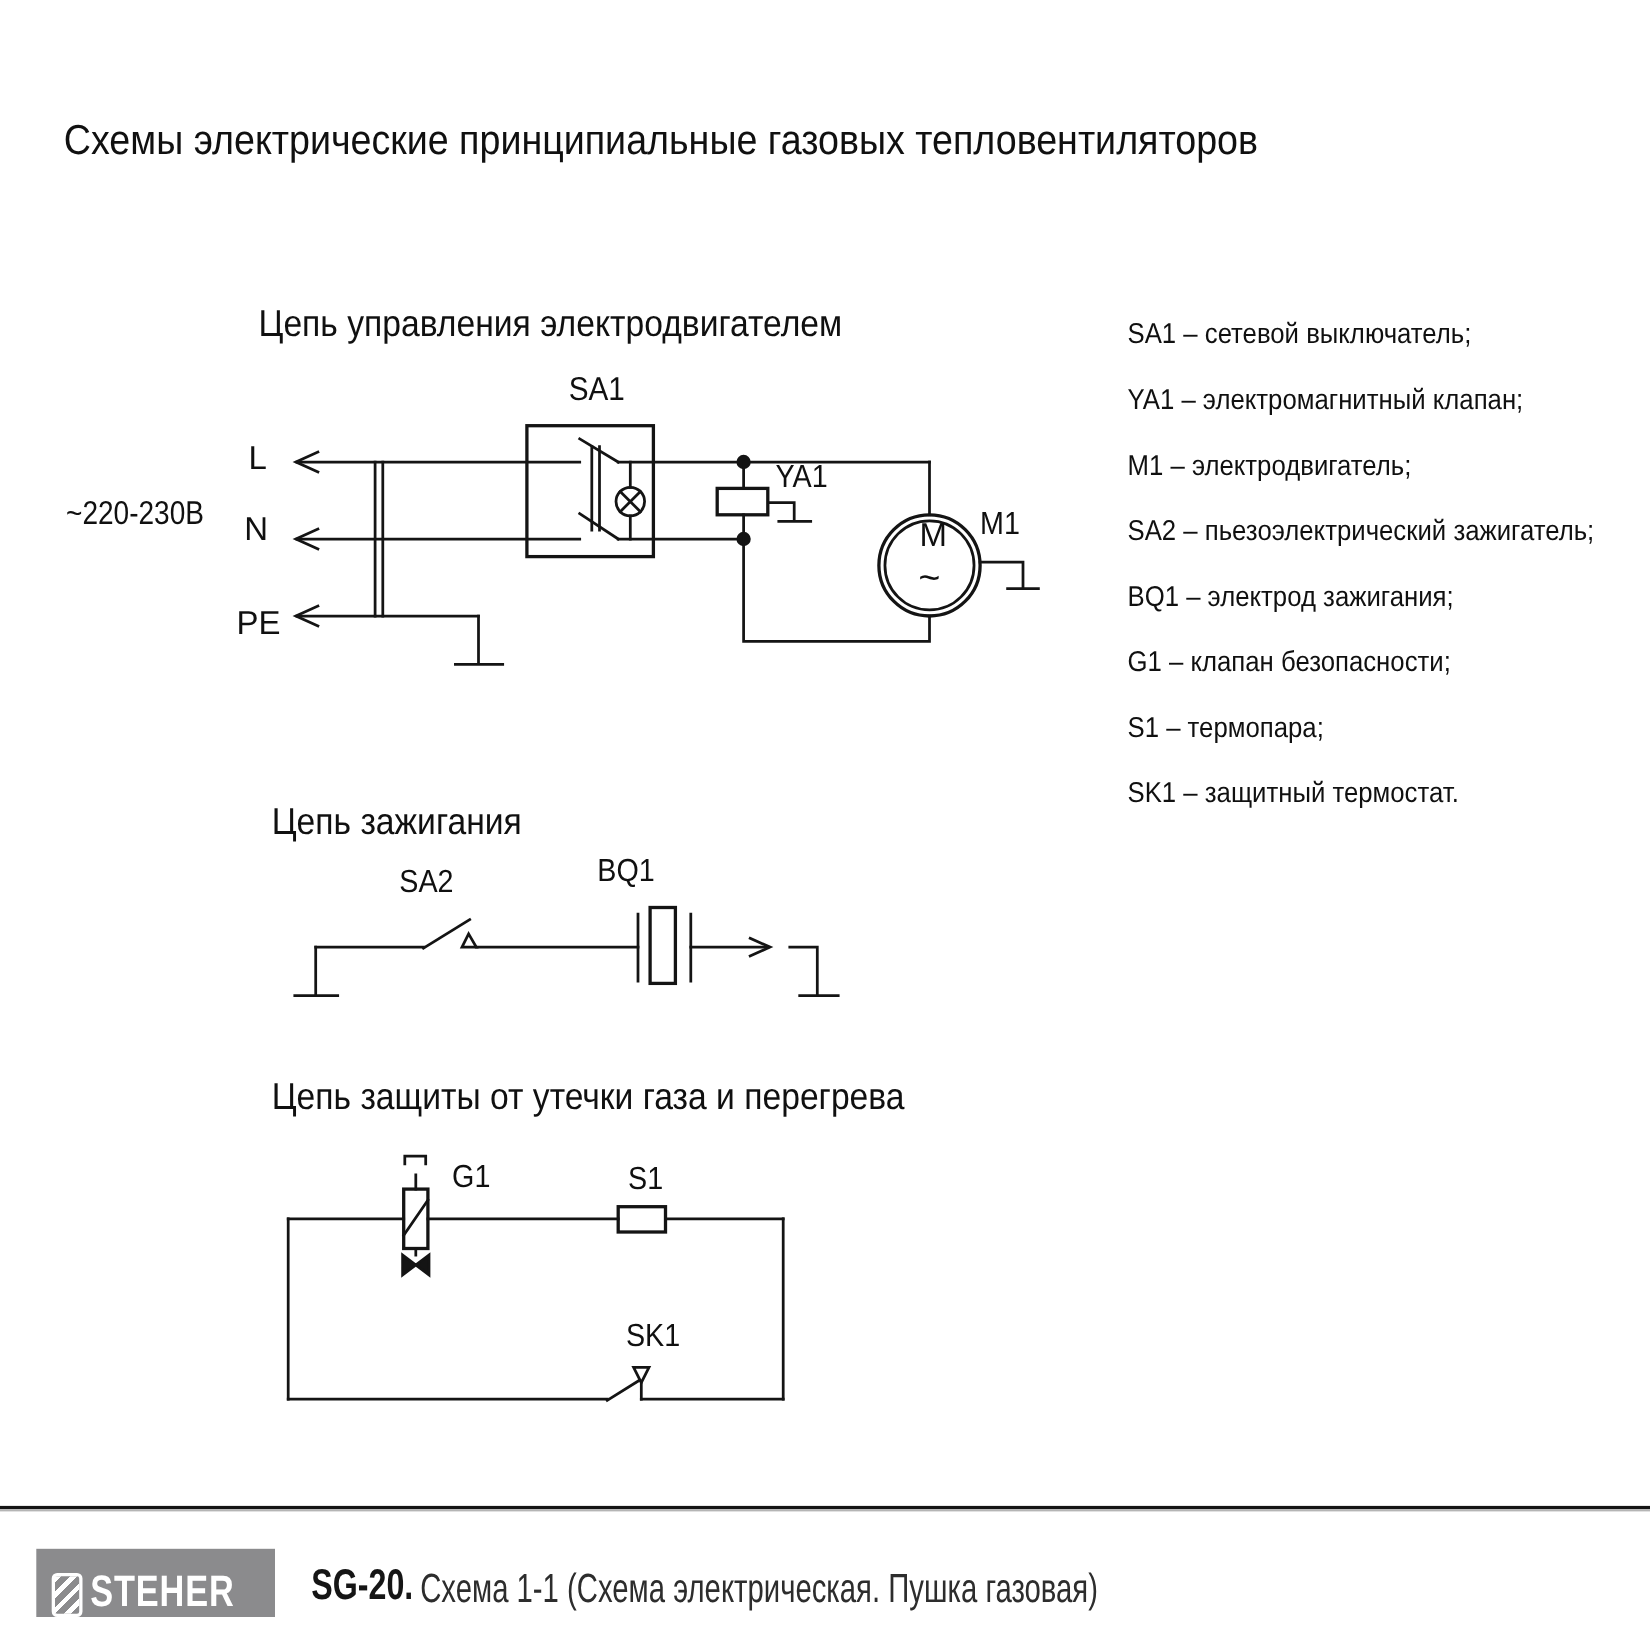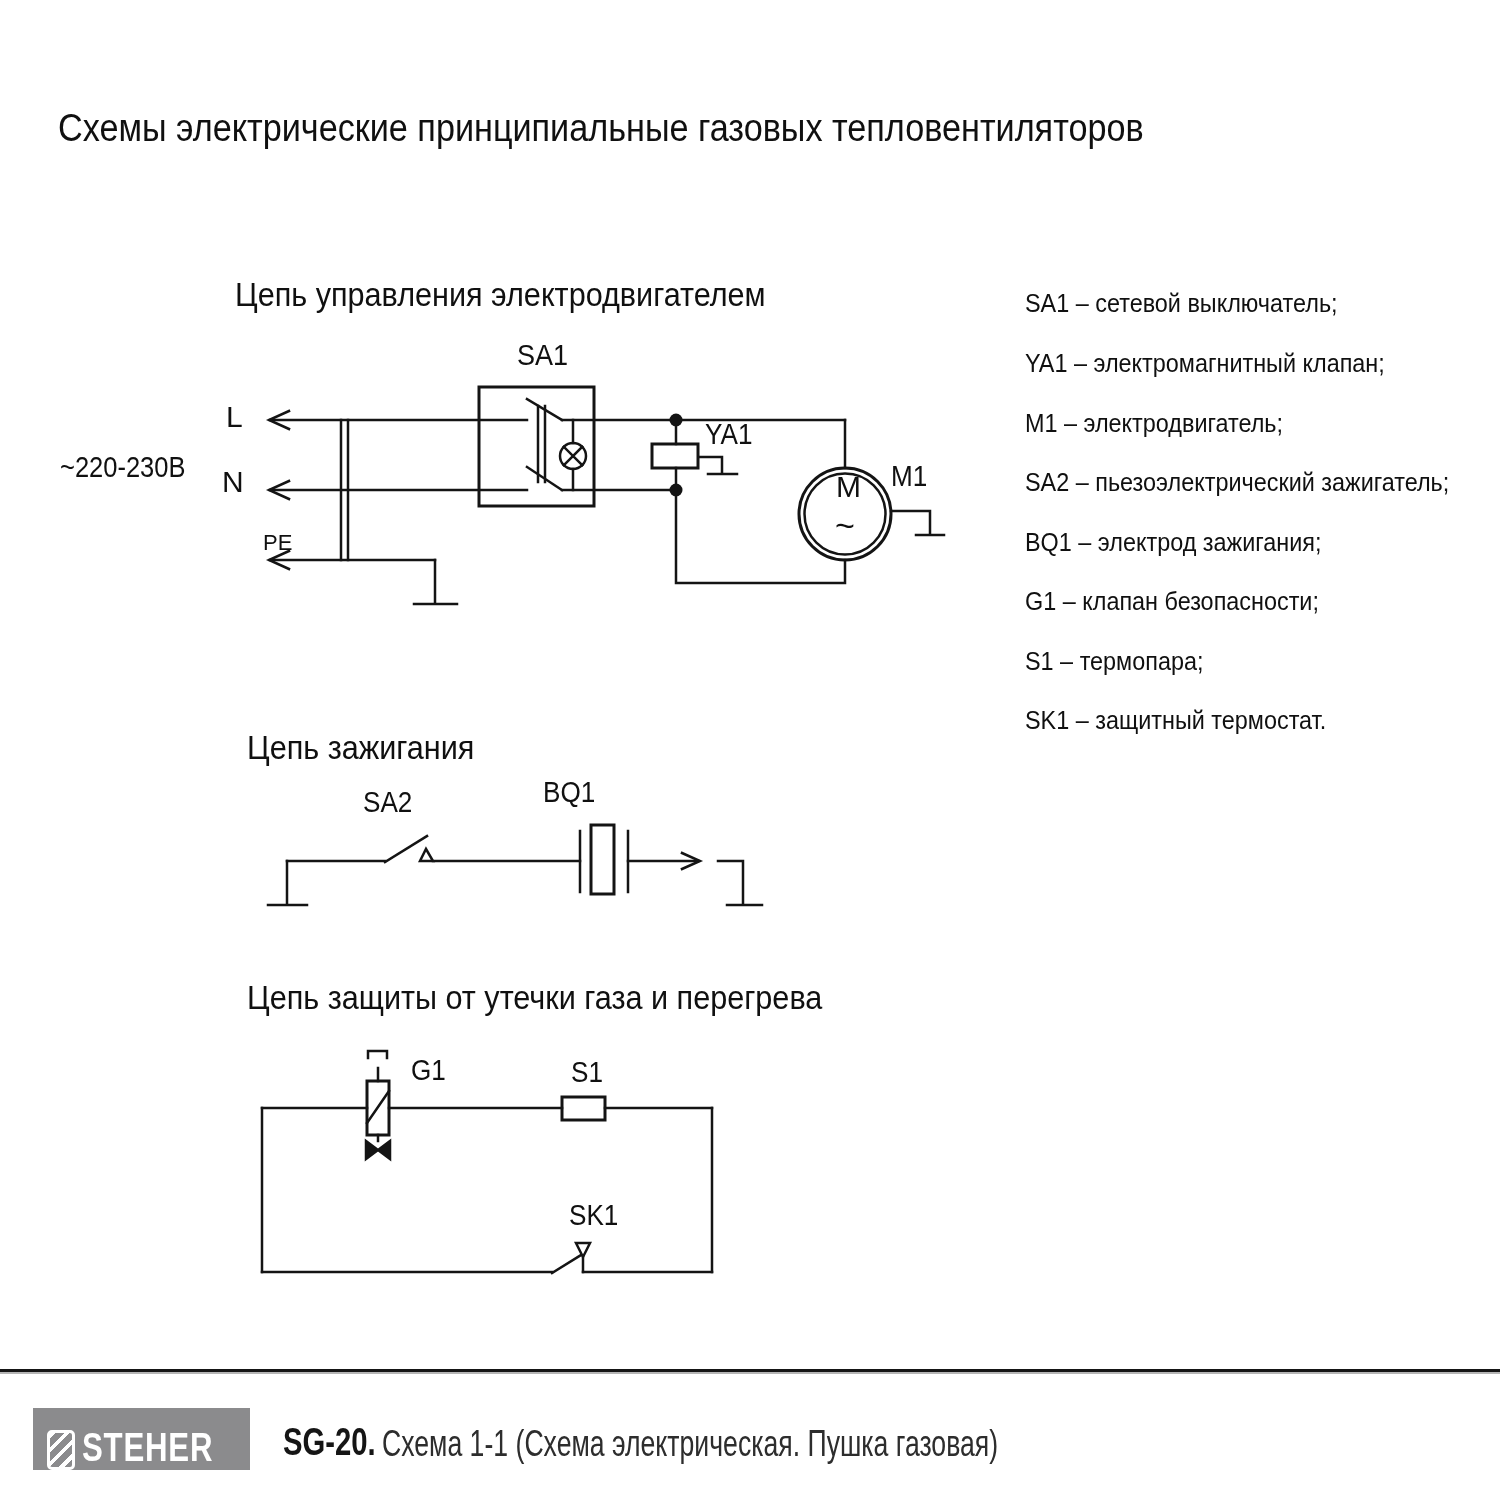--- a/index.html
+++ b/index.html
@@ -101,21 +101,21 @@
       <path d="M583,1257 V1272"></path>
     </g>
   </svg>
 
   <div class="lbl cx90" style="left:58px;top:109px;font-size:38px;">Схемы электрические принципиальные газовых тепловентиляторов</div>
 
   <div class="lbl cx90" style="left:235px;top:277px;font-size:34px;">Цепь управления электродвигателем</div>
   <div class="lbl cx85" style="left:60px;top:452px;font-size:30px;">~220-230В</div>
   <div class="lbl" style="left:226px;top:402px;font-size:30px;">L</div>
   <div class="lbl" style="left:222px;top:467px;font-size:30px;">N</div>
-  <div class="lbl" style="left:215px;top:532px;font-size:22px;margin-left:48px;">PE</div>
+  <div class="lbl" style="left:215px;top:552px;font-size:30px;">PE</div>
   <div class="lbl cx90" style="left:517px;top:340px;font-size:30px;">SA1</div>
   <div class="lbl cx90" style="left:705px;top:420px;font-size:29px;">YA1</div>
   <div class="lbl cx90" style="left:891px;top:462px;font-size:29px;">M1</div>
   <div class="lbl" style="left:836px;top:472px;font-size:30px;">M</div>
   <div class="lbl" style="left:835px;top:508px;font-size:34px;">~</div>
 
   <div class="lbl cx90" style="left:247px;top:730px;font-size:34px;">Цепь зажигания</div>
   <div class="lbl cx90" style="left:363px;top:788px;font-size:29px;">SA2</div>
   <div class="lbl cx90" style="left:543px;top:778px;font-size:29px;">BQ1</div>
 

